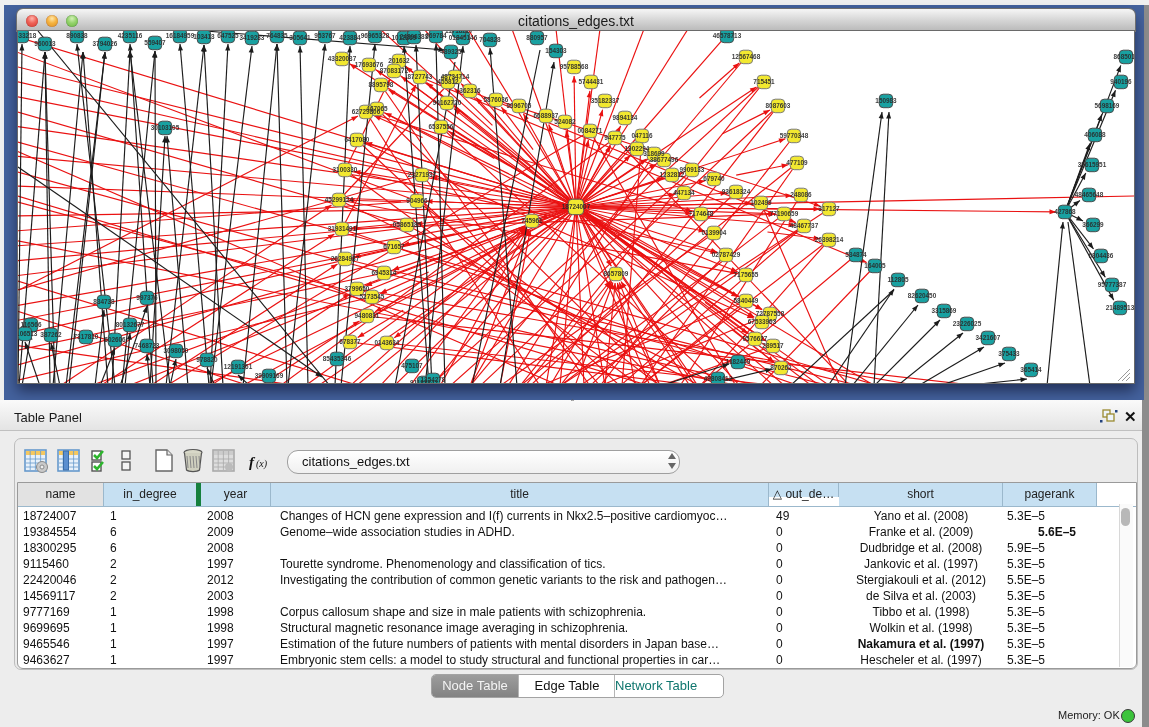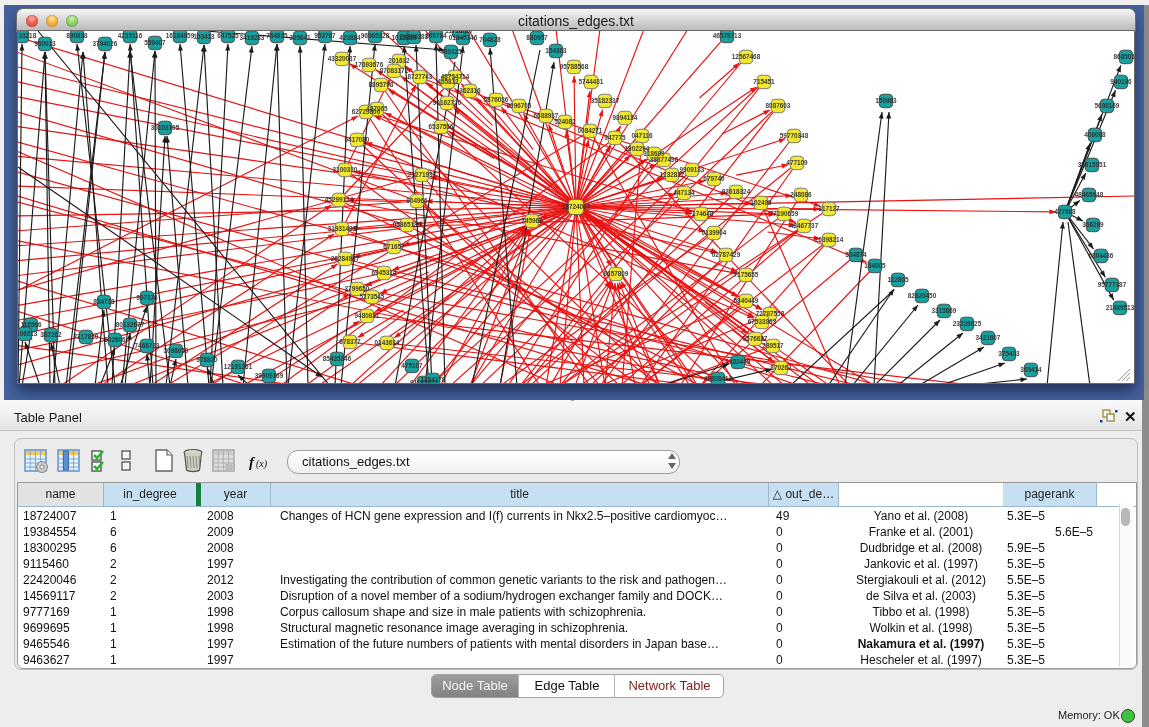--- a/index.html
+++ b/index.html
@@ -863,60 +863,62 @@
 </svg>
 
 <div class="abs" style="left:17px;top:482px;width:1118px;height:185px;background:#fff;
  border:1px solid #9a9a9a;border-radius:0 0 6px 6px;overflow:hidden">
   <div style="position:absolute;left:0;top:0;width:1118px;height:23px;background:#fff;
    border-bottom:1px solid #9bb8cc;font-size:12px;color:#222">
       <div style="position:absolute;left:0px;top:0;width:86px;height:23px;background:#e2e2e2;border-right:1px solid #9bb8cc;box-sizing:border-box;text-align:center;line-height:23px;">name</div>
       <div style="position:absolute;left:86px;top:0;width:97px;height:23px;background:#c6e0f2;border-right:5px solid #15803d;box-sizing:border-box;text-align:center;line-height:23px;">in_degree</div>
       <div style="position:absolute;left:183px;top:0;width:70px;height:23px;background:#c6e0f2;border-right:1px solid #9bb8cc;box-sizing:border-box;text-align:center;line-height:23px;">year</div>
       <div style="position:absolute;left:253px;top:0;width:498px;height:23px;background:#c6e0f2;border-right:1px solid #9bb8cc;box-sizing:border-box;text-align:center;line-height:23px;">title</div>
-      <div style="position:absolute;left:751px;top:0;width:70px;height:23px;background:#c6e0f2;border-right:1px solid #9bb8cc;box-sizing:border-box;text-align:center;line-height:23px;">△ out_de…</div>
+      <div style="position:absolute;left:751px;top:0;width:70px;height:14px;background:#c6e0f2;border-right:1px solid #9bb8cc;box-sizing:border-box;text-align:center;line-height:23px;">△ out_de…</div>
+      <div style="position:absolute;left:821px;top:0;width:164px;height:23px;background:#c6e0f2;border-right:1px solid #9bb8cc;box-sizing:border-box;text-align:center;line-height:23px;">short</div>
       <div style="position:absolute;left:985px;top:0;width:94px;height:23px;background:#c6e0f2;border-right:1px solid #9bb8cc;box-sizing:border-box;text-align:center;line-height:23px;">pagerank</div>
     </div>
   <div style="position:absolute;left:0;top:0;width:1118px;height:185px;font-size:12px;color:#111">
       <div style="position:absolute;left:5px;top:26px;width:81px;height:16px;text-align:left;white-space:nowrap;overflow:hidden;">18724007</div>
       <div style="position:absolute;left:92px;top:26px;width:91px;height:16px;text-align:left;white-space:nowrap;overflow:hidden;">1</div>
       <div style="position:absolute;left:189px;top:26px;width:64px;height:16px;text-align:left;white-space:nowrap;overflow:hidden;">2008</div>
       <div style="position:absolute;left:262px;top:26px;width:489px;height:16px;text-align:left;white-space:nowrap;overflow:hidden;">Changes of HCN gene expression and I(f) currents in Nkx2.5–positive cardiomyoc…</div>
       <div style="position:absolute;left:758px;top:26px;width:63px;height:16px;text-align:left;white-space:nowrap;overflow:hidden;">49</div>
       <div style="position:absolute;left:821px;top:26px;width:164px;height:16px;text-align:center;white-space:nowrap;overflow:hidden;">Yano et al. (2008)</div>
       <div style="position:absolute;left:989px;top:26px;width:90px;height:16px;text-align:left;white-space:nowrap;overflow:hidden;">5.3E–5</div>
       <div style="position:absolute;left:5px;top:42px;width:81px;height:16px;text-align:left;white-space:nowrap;overflow:hidden;">19384554</div>
       <div style="position:absolute;left:92px;top:42px;width:91px;height:16px;text-align:left;white-space:nowrap;overflow:hidden;">6</div>
       <div style="position:absolute;left:189px;top:42px;width:64px;height:16px;text-align:left;white-space:nowrap;overflow:hidden;">2009</div>
+      <div style="position:absolute;left:262px;top:42px;width:489px;height:16px;text-align:left;white-space:nowrap;overflow:hidden;">Genome–wide association studies in ADHD.</div>
       <div style="position:absolute;left:758px;top:42px;width:63px;height:16px;text-align:left;white-space:nowrap;overflow:hidden;">0</div>
-      <div style="position:absolute;left:821px;top:42px;width:164px;height:16px;text-align:center;white-space:nowrap;overflow:hidden;">Franke et al. (2001)</div>
-      <div style="position:absolute;left:1037px;top:42px;width:90px;height:16px;text-align:left;white-space:nowrap;overflow:hidden;">5.6E–5</div>
+      <div style="position:absolute;left:821px;top:42px;width:164px;height:16px;text-align:center;white-space:nowrap;overflow:hidden;">Franke et al. (2009)</div>
+      <div style="position:absolute;left:994px;top:42px;width:90px;height:16px;text-align:center;white-space:nowrap;overflow:hidden;font-weight:bold;">5.6E–5</div>
       <div style="position:absolute;left:5px;top:58px;width:81px;height:16px;text-align:left;white-space:nowrap;overflow:hidden;">18300295</div>
       <div style="position:absolute;left:92px;top:58px;width:91px;height:16px;text-align:left;white-space:nowrap;overflow:hidden;">6</div>
       <div style="position:absolute;left:189px;top:58px;width:64px;height:16px;text-align:left;white-space:nowrap;overflow:hidden;">2008</div>
       <div style="position:absolute;left:758px;top:58px;width:63px;height:16px;text-align:left;white-space:nowrap;overflow:hidden;">0</div>
       <div style="position:absolute;left:821px;top:58px;width:164px;height:16px;text-align:center;white-space:nowrap;overflow:hidden;">Dudbridge et al. (2008)</div>
       <div style="position:absolute;left:989px;top:58px;width:90px;height:16px;text-align:left;white-space:nowrap;overflow:hidden;">5.9E–5</div>
       <div style="position:absolute;left:5px;top:74px;width:81px;height:16px;text-align:left;white-space:nowrap;overflow:hidden;">9115460</div>
       <div style="position:absolute;left:92px;top:74px;width:91px;height:16px;text-align:left;white-space:nowrap;overflow:hidden;">2</div>
       <div style="position:absolute;left:189px;top:74px;width:64px;height:16px;text-align:left;white-space:nowrap;overflow:hidden;">1997</div>
+      <div style="position:absolute;left:262px;top:74px;width:489px;height:16px;text-align:left;white-space:nowrap;overflow:hidden;">Tourette syndrome. Phenomenology and classification of tics.</div>
       <div style="position:absolute;left:758px;top:74px;width:63px;height:16px;text-align:left;white-space:nowrap;overflow:hidden;">0</div>
       <div style="position:absolute;left:821px;top:74px;width:164px;height:16px;text-align:center;white-space:nowrap;overflow:hidden;">Jankovic et al. (1997)</div>
       <div style="position:absolute;left:989px;top:74px;width:90px;height:16px;text-align:left;white-space:nowrap;overflow:hidden;">5.3E–5</div>
       <div style="position:absolute;left:5px;top:90px;width:81px;height:16px;text-align:left;white-space:nowrap;overflow:hidden;">22420046</div>
       <div style="position:absolute;left:92px;top:90px;width:91px;height:16px;text-align:left;white-space:nowrap;overflow:hidden;">2</div>
       <div style="position:absolute;left:189px;top:90px;width:64px;height:16px;text-align:left;white-space:nowrap;overflow:hidden;">2012</div>
       <div style="position:absolute;left:262px;top:90px;width:489px;height:16px;text-align:left;white-space:nowrap;overflow:hidden;">Investigating the contribution of common genetic variants to the risk and pathogen…</div>
       <div style="position:absolute;left:758px;top:90px;width:63px;height:16px;text-align:left;white-space:nowrap;overflow:hidden;">0</div>
       <div style="position:absolute;left:821px;top:90px;width:164px;height:16px;text-align:center;white-space:nowrap;overflow:hidden;">Stergiakouli et al. (2012)</div>
       <div style="position:absolute;left:989px;top:90px;width:90px;height:16px;text-align:left;white-space:nowrap;overflow:hidden;">5.5E–5</div>
       <div style="position:absolute;left:5px;top:106px;width:81px;height:16px;text-align:left;white-space:nowrap;overflow:hidden;">14569117</div>
       <div style="position:absolute;left:92px;top:106px;width:91px;height:16px;text-align:left;white-space:nowrap;overflow:hidden;">2</div>
       <div style="position:absolute;left:189px;top:106px;width:64px;height:16px;text-align:left;white-space:nowrap;overflow:hidden;">2003</div>
-      <div style="position:absolute;left:262px;top:106px;width:489px;height:16px;text-align:left;white-space:nowrap;overflow:hidden;">Disruption of a novel member of a sodium/hydrogen exchanger family and DOCK…</div>
       <div style="position:absolute;left:758px;top:106px;width:63px;height:16px;text-align:left;white-space:nowrap;overflow:hidden;">0</div>
       <div style="position:absolute;left:821px;top:106px;width:164px;height:16px;text-align:center;white-space:nowrap;overflow:hidden;">de Silva et al. (2003)</div>
       <div style="position:absolute;left:989px;top:106px;width:90px;height:16px;text-align:left;white-space:nowrap;overflow:hidden;">5.3E–5</div>
       <div style="position:absolute;left:5px;top:122px;width:81px;height:16px;text-align:left;white-space:nowrap;overflow:hidden;">9777169</div>
       <div style="position:absolute;left:92px;top:122px;width:91px;height:16px;text-align:left;white-space:nowrap;overflow:hidden;">1</div>
       <div style="position:absolute;left:189px;top:122px;width:64px;height:16px;text-align:left;white-space:nowrap;overflow:hidden;">1998</div>
       <div style="position:absolute;left:262px;top:122px;width:489px;height:16px;text-align:left;white-space:nowrap;overflow:hidden;">Corpus callosum shape and size in male patients with schizophrenia.</div>
       <div style="position:absolute;left:758px;top:122px;width:63px;height:16px;text-align:left;white-space:nowrap;overflow:hidden;">0</div>
       <div style="position:absolute;left:821px;top:122px;width:164px;height:16px;text-align:center;white-space:nowrap;overflow:hidden;">Tibbo et al. (1998)</div>
       <div style="position:absolute;left:989px;top:122px;width:90px;height:16px;text-align:left;white-space:nowrap;overflow:hidden;">5.3E–5</div>
@@ -930,35 +932,36 @@
       <div style="position:absolute;left:5px;top:154px;width:81px;height:16px;text-align:left;white-space:nowrap;overflow:hidden;">9465546</div>
       <div style="position:absolute;left:92px;top:154px;width:91px;height:16px;text-align:left;white-space:nowrap;overflow:hidden;">1</div>
       <div style="position:absolute;left:189px;top:154px;width:64px;height:16px;text-align:left;white-space:nowrap;overflow:hidden;">1997</div>
       <div style="position:absolute;left:262px;top:154px;width:489px;height:16px;text-align:left;white-space:nowrap;overflow:hidden;">Estimation of the future numbers of patients with mental disorders in Japan base…</div>
       <div style="position:absolute;left:758px;top:154px;width:63px;height:16px;text-align:left;white-space:nowrap;overflow:hidden;">0</div>
       <div style="position:absolute;left:821px;top:154px;width:164px;height:16px;text-align:center;white-space:nowrap;overflow:hidden;font-weight:bold;">Nakamura et al. (1997)</div>
       <div style="position:absolute;left:989px;top:154px;width:90px;height:16px;text-align:left;white-space:nowrap;overflow:hidden;">5.3E–5</div>
       <div style="position:absolute;left:5px;top:170px;width:81px;height:16px;text-align:left;white-space:nowrap;overflow:hidden;">9463627</div>
       <div style="position:absolute;left:92px;top:170px;width:91px;height:16px;text-align:left;white-space:nowrap;overflow:hidden;">1</div>
       <div style="position:absolute;left:189px;top:170px;width:64px;height:16px;text-align:left;white-space:nowrap;overflow:hidden;">1997</div>
+      <div style="position:absolute;left:262px;top:170px;width:489px;height:16px;text-align:left;white-space:nowrap;overflow:hidden;">Embryonic stem cells: a model to study structural and functional properties in car…</div>
       <div style="position:absolute;left:758px;top:170px;width:63px;height:16px;text-align:left;white-space:nowrap;overflow:hidden;">0</div>
       <div style="position:absolute;left:821px;top:170px;width:164px;height:16px;text-align:center;white-space:nowrap;overflow:hidden;">Hescheler et al. (1997)</div>
       <div style="position:absolute;left:989px;top:170px;width:90px;height:16px;text-align:left;white-space:nowrap;overflow:hidden;">5.3E–5</div>
     </div>
   <div style="position:absolute;left:1101px;top:21px;width:13px;height:163px;background:#fafafa;
    border-left:1px solid #d8d8d8"></div>
   <div style="position:absolute;left:1103px;top:25px;width:9px;height:18px;background:#b8b8b8;border-radius:5px"></div>
 </div>
 
 <div class="abs" style="left:431px;top:674px;width:291px;height:22px;border:1px solid #a3a3a3;
  border-radius:5px;overflow:hidden;font-size:13px;background:#fff">
  <div style="position:absolute;left:0;top:0;width:86px;height:22px;background:linear-gradient(#9d9d9d,#828282);
   color:#f4f4f4;text-align:center;line-height:22px">Node Table</div>
  <div style="position:absolute;left:86px;top:0;width:96px;height:22px;border-left:1px solid #b5b5b5;
   color:#111;text-align:center;line-height:22px">Edge Table</div>
  <div style="position:absolute;left:182px;top:0;width:109px;height:22px;border-left:1px solid #b5b5b5;
-  color:#7f1d1d;text-align:center;line-height:22px">Network Table</div>
+  color:#0f766e;line-height:22px">Network Table</div>
 </div>
 
 <div class="abs" style="left:1058px;top:709px;font-size:11px;color:#222">Memory: OK</div>
 <div class="abs" style="left:1121px;top:709px;width:12px;height:12px;border-radius:50%;
  background:#3cc43c;border:1.5px solid #3a3a3a"></div>
 
 <div class="abs" style="left:1142px;top:400px;width:7px;height:327px;background:#8c8c8c"></div>
 </body></html>

